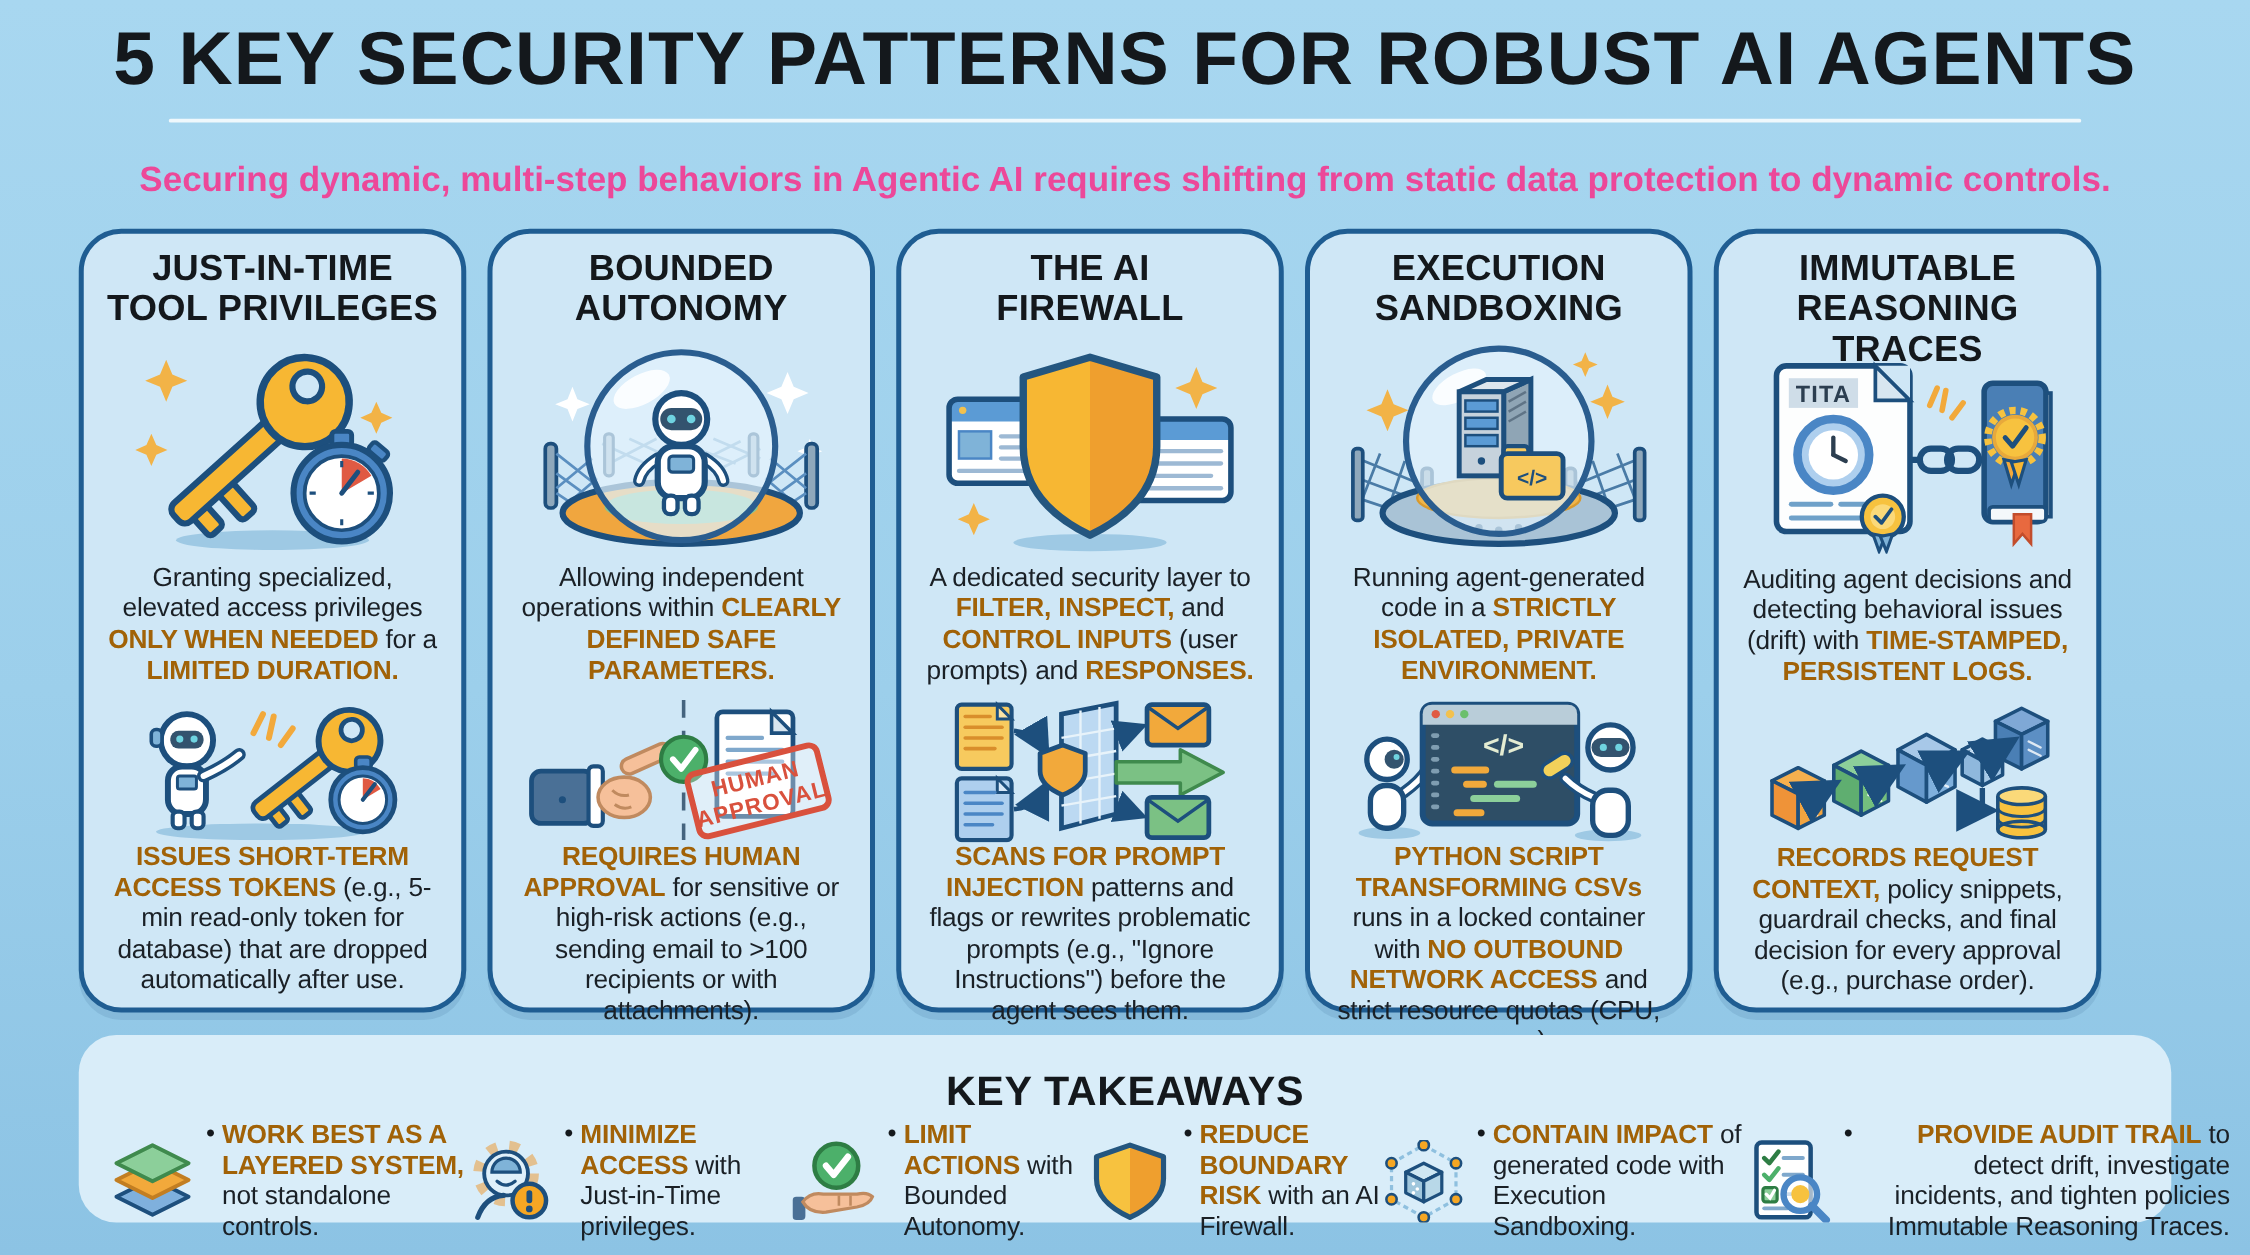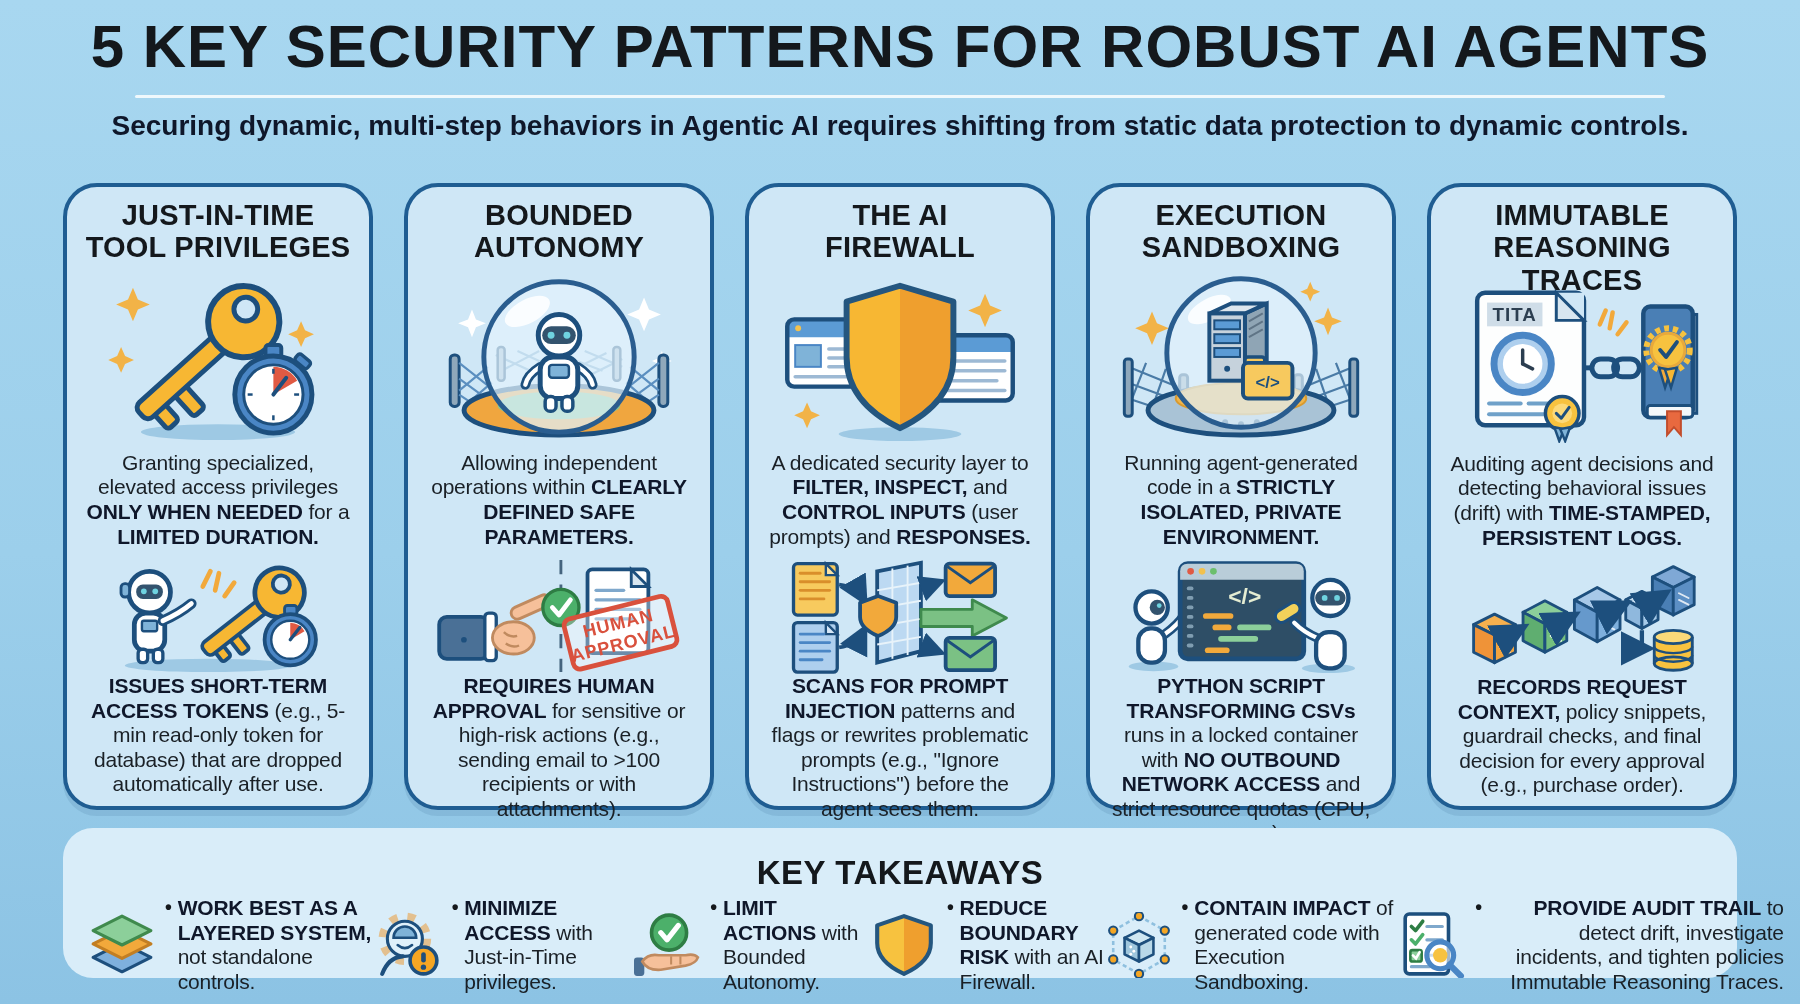--- a/index.html
+++ b/index.html
@@ -4,38 +4,38 @@
 <style>
   html,body{margin:0;padding:0;}
   body{
     width:1800px;height:1004px;overflow:hidden;position:relative;
     background:linear-gradient(180deg,#a8d7f0 0%,#9ccfeb 55%,#8cc3e4 100%);
     font-family:"Liberation Sans",sans-serif;color:#14181c;
   }
   .header{text-align:center;padding-top:12px;}
   .title{font-size:60px;font-weight:700;letter-spacing:1px;color:#14181c;}
   .divider{width:1530px;height:3px;background:rgba(255,255,255,.82);margin:14px auto 0;border-radius:2px;}
-  .subtitle{margin-top:12px;font-size:28px;font-weight:600;color:#0f172a;}
-
-  .cards{position:absolute;left:63px;top:183px;width:1674px;height:627px;display:flex;gap:31px;}
+  .subtitle{margin-top:30px;font-size:28px;font-weight:600;color:#ec4899;}
+
+  .cards{position:absolute;left:63px;top:183px;width:1674px;height:627px;display:flex;gap:17px;}
   .card{
     width:310px;height:627px;box-sizing:border-box;flex:none;
     background:#cfe7f6;border:4px solid #1f5d92;border-radius:34px;
     display:flex;flex-direction:column;align-items:center;padding:12px 14px 10px;
     box-shadow:0 6px 0 rgba(30,80,120,.12);
   }
   .card-title{font-size:29px;font-weight:800;line-height:1.12;text-align:center;letter-spacing:.2px;height:66px;}
   .icon-top{height:182px;display:flex;align-items:flex-start;justify-content:center;}
   .icon-top svg{width:250px;height:178px;}
   .card-desc-wrap{min-height:112px;display:flex;align-items:center;justify-content:center;margin:2px 0;}
   .icon-bottom{height:120px;display:flex;align-items:center;justify-content:center;}
   .icon-bottom svg{width:248px;height:116px;}
   .card-detail-wrap{flex:1;display:flex;align-items:center;justify-content:center;}
   .rich{margin:0;font-size:21px;line-height:1.17;text-align:center;font-weight:500;letter-spacing:-.2px;color:#1a2026;}
-  .rich b{font-weight:800;color:#0f172a;}
+  .rich b{font-weight:800;color:#a16207;}
 
   .panel{position:absolute;left:63px;top:828px;width:1674px;height:150px;background:#d9edf9;border-radius:30px;}
   .panel-title{text-align:center;font-size:33px;font-weight:800;padding-top:26px;letter-spacing:.5px;}
   .tk-row{display:flex;align-items:center;justify-content:space-between;padding:4px 26px 0;}
   .tk{display:flex;align-items:center;gap:10px;}
   .tk svg{width:66px;height:66px;flex:none;}
   .tk-text{display:flex;font-size:19.5px;line-height:1.16;font-weight:500;letter-spacing:-.2px;}
   .tk-text .bullet{font-weight:900;margin-right:6px;}
   .tk1 .tk-body{width:198px;} .tk2 .tk-body{width:170px;} .tk3 .tk-body{width:148px;}
   .tk4 .tk-body{width:146px;} .tk5 .tk-body{width:205px;} .tk6 .tk-body{width:296px;}

